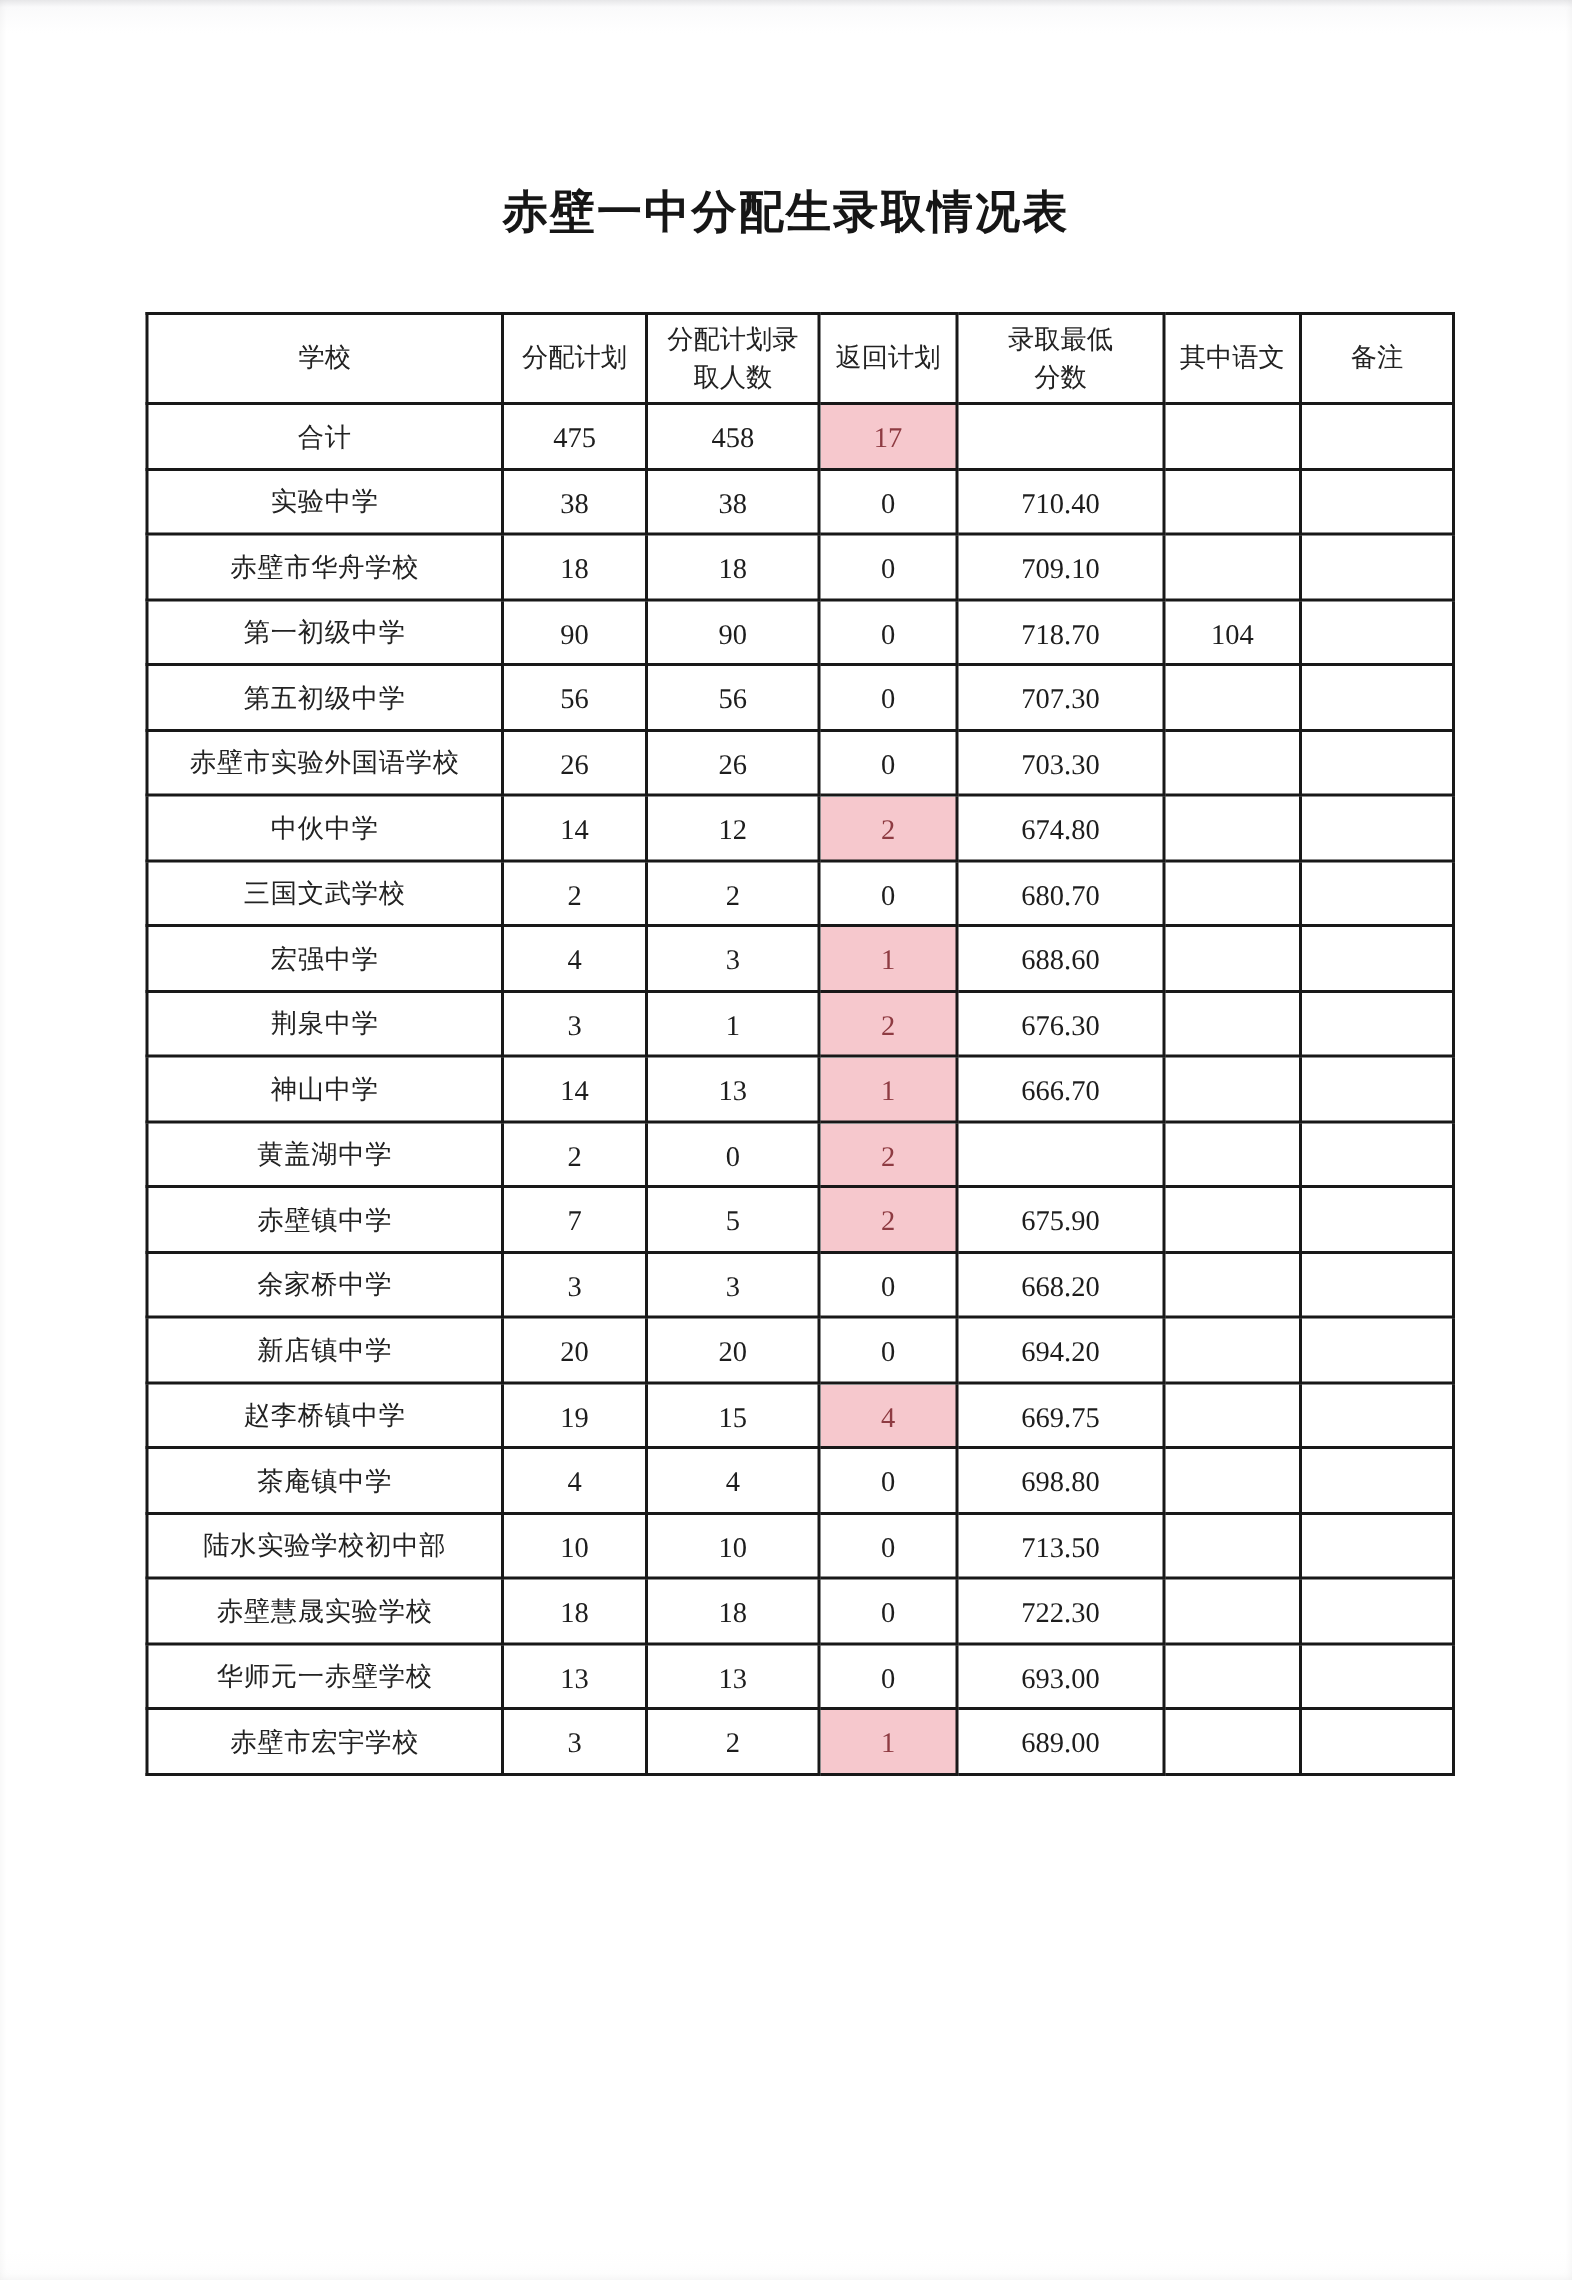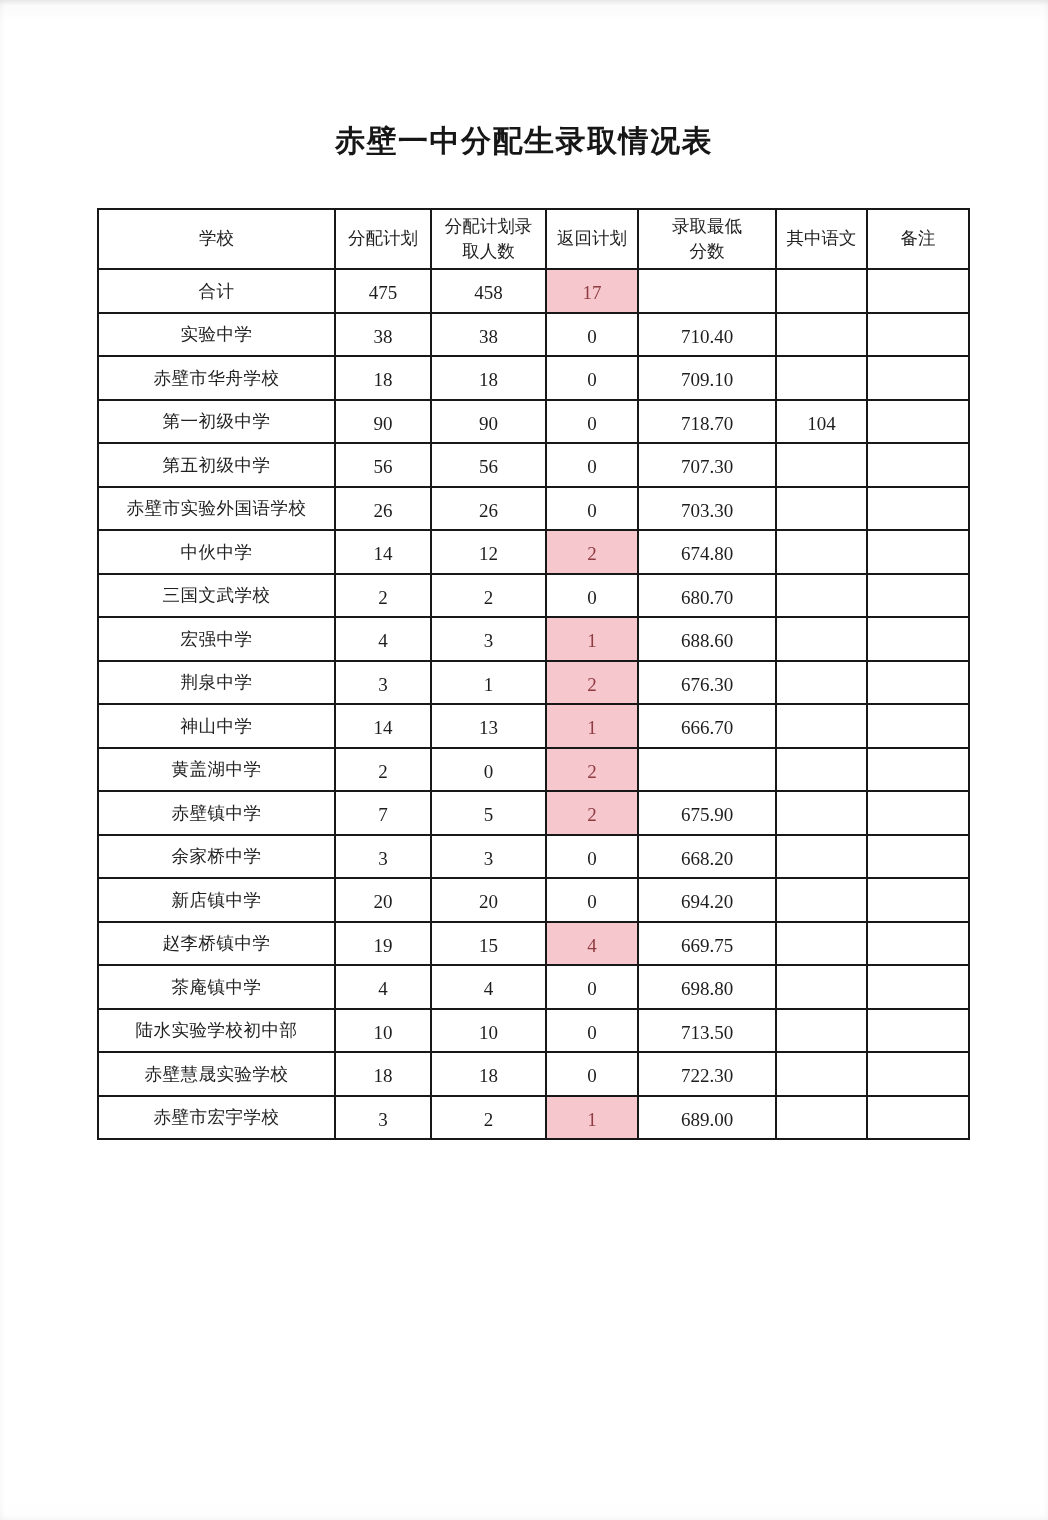--- a/index.html
+++ b/index.html
@@ -265,20 +265,29 @@
         <tr>
           <td class="school">赤壁慧晟实验学校</td>
           <td class="num">18</td>
           <td class="num">18</td>
           <td class="num">0</td>
           <td class="num">722.30</td>
           <td class="num"></td>
           <td class="num"></td>
         </tr>
         <tr>
+          <td class="school">华师元一赤壁学校</td>
+          <td class="num">13</td>
+          <td class="num">13</td>
+          <td class="num">0</td>
+          <td class="num">693.00</td>
+          <td class="num"></td>
+          <td class="num"></td>
+        </tr>
+        <tr>
           <td class="school">赤壁市宏宇学校</td>
           <td class="num">3</td>
           <td class="num">2</td>
           <td class="num hl">1</td>
           <td class="num">689.00</td>
           <td class="num"></td>
           <td class="num"></td>
         </tr>
       </tbody>
   </table>

